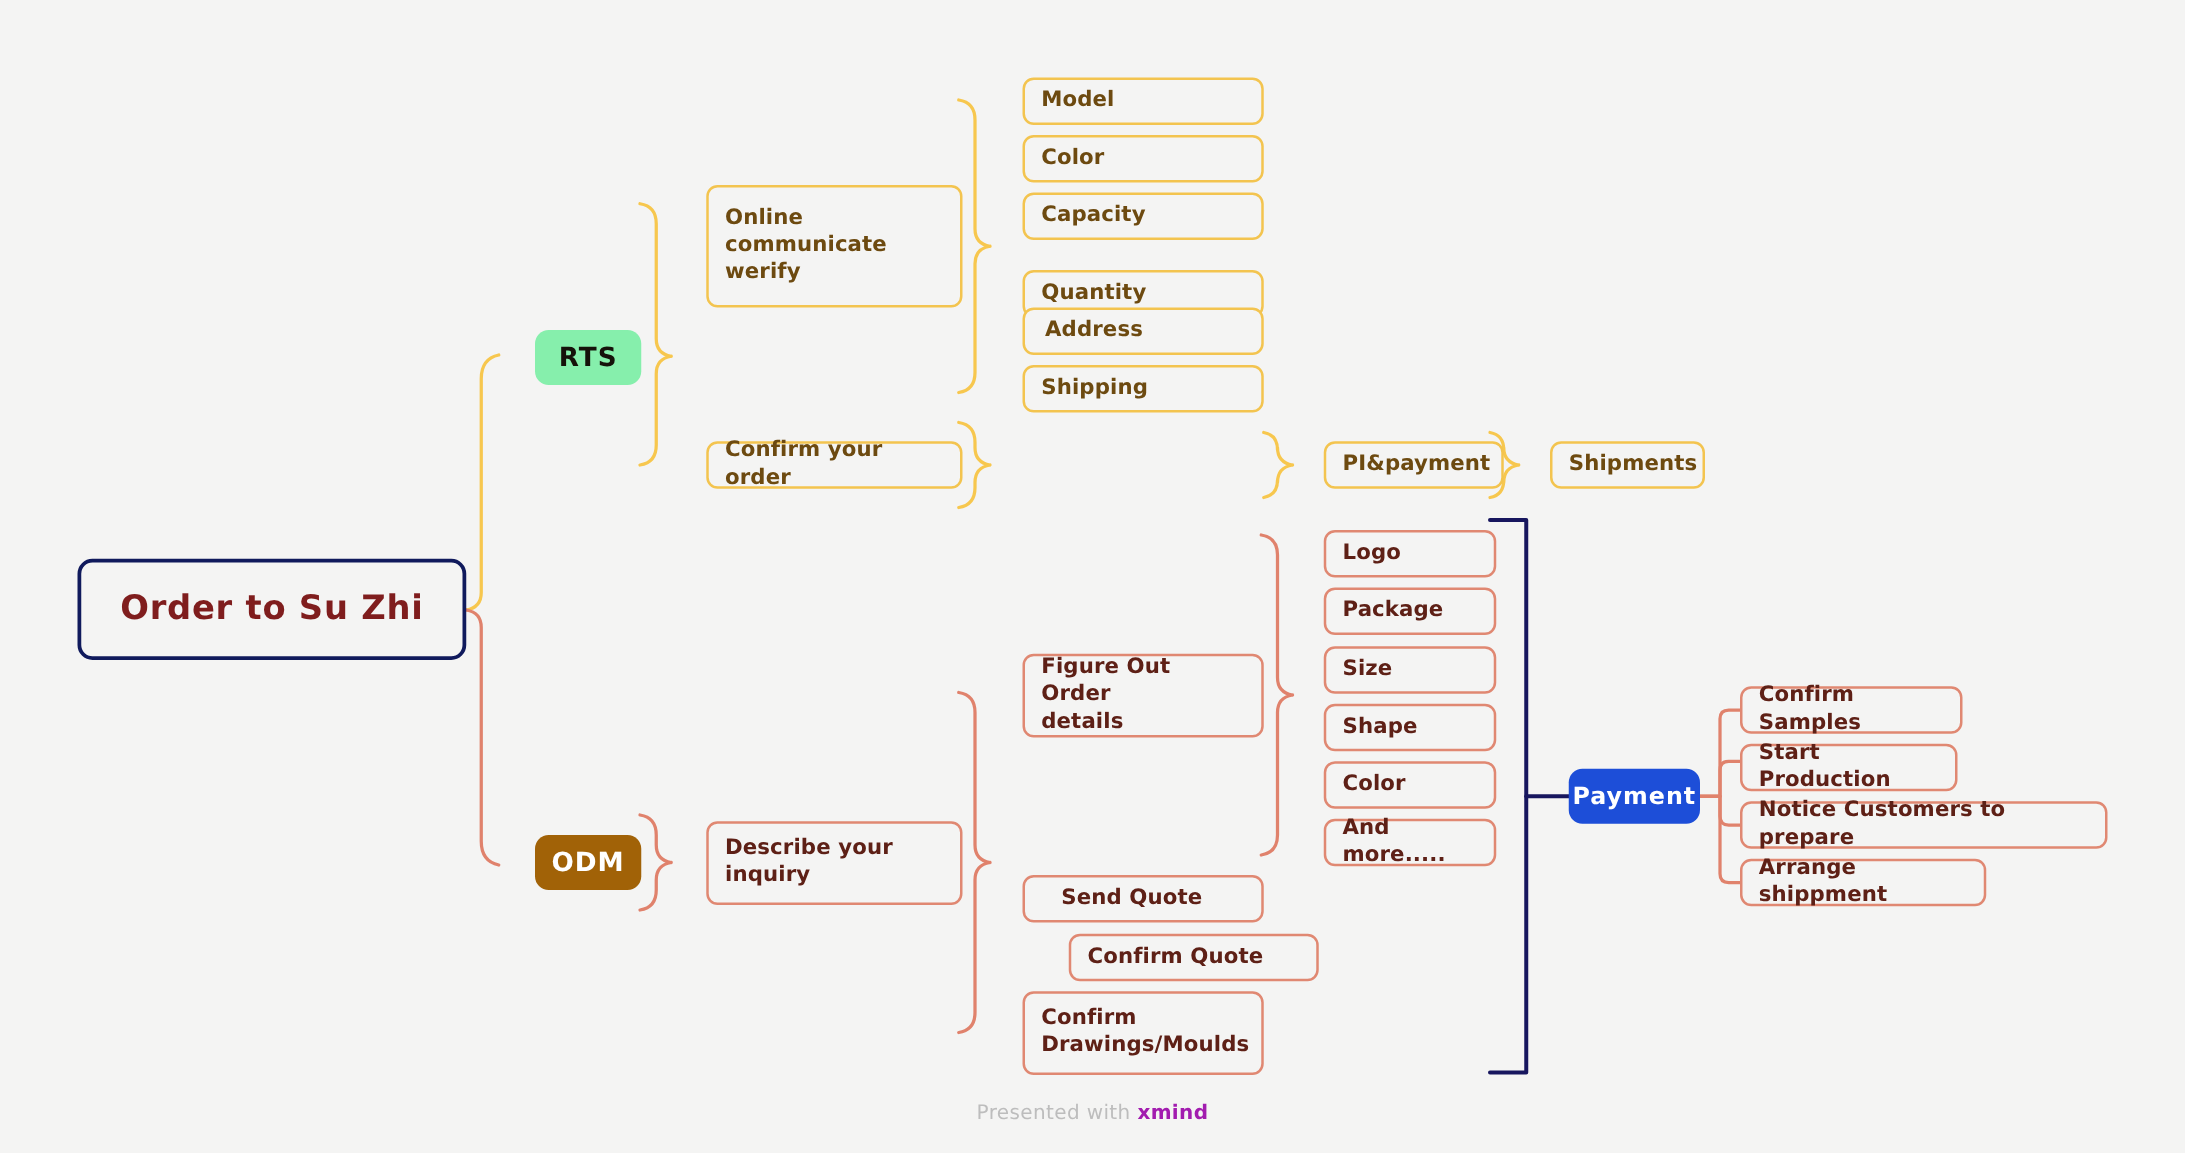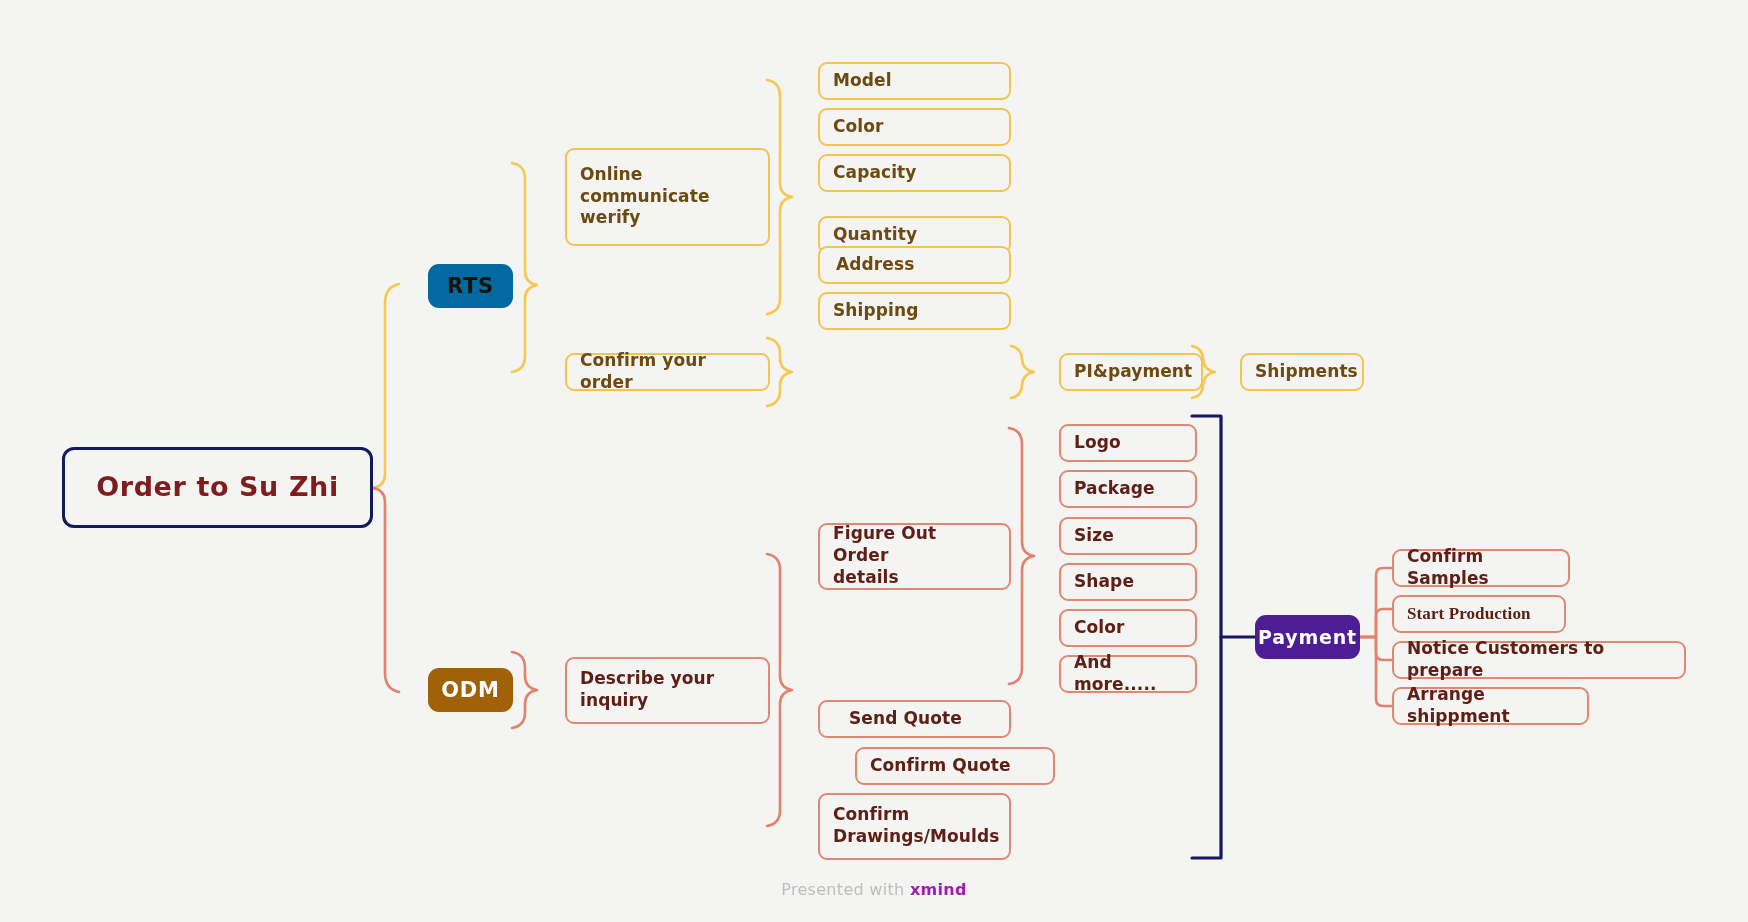--- a/index.html
+++ b/index.html
@@ -52,23 +52,23 @@
   }
 
   
   .chip {
     border-radius: 11px;
     justify-content: center;
     font-size: 21px;
     letter-spacing: 0.8px;
     border: none;
   }
-  .chip-rts   { background: #0369a1; color: #15120a; }
+  .chip-rts   { background: #86efac; color: #15120a; }
   .chip-odm   { background: #a16207; color: #ffffff; }
-  .chip-pay   { background: #4c1d95; color: #ffffff; font-size: 19px; }
+  .chip-pay   { background: #1d4ed8; color: #ffffff; font-size: 19px; }
 
   
   .box {
     background: #f4f4f3;
     border-width: 2px;
     border-style: solid;
     font-size: 17px;
     padding: 7px 12px 8px 13px;
   }
   .box-y { border-color: #f3c44f; color: #6d4a10; }
@@ -225,21 +225,21 @@
 Drawings/Moulds</span>
   </div>
 
   <div class="node chip chip-pay" style="left:1255px; top:615px; width:105px; height:44px;">
     <span>Payment</span>
   </div>
 
   <div class="node box box-r" style="left:1392px; top:549px; width:178px; height:38px;">
     <span>Confirm Samples</span>
   </div>
-  <div class="node box box-r" style="left:1392px; top:595px; width:174px; height:38px;font-family:Liberation Serif, serif;">
+  <div class="node box box-r" style="left:1392px; top:595px; width:174px; height:38px;">
     <span>Start Production</span>
   </div>
   <div class="node box box-r" style="left:1392px; top:641px; width:294px; height:38px;">
     <span>Notice Customers to prepare</span>
   </div>
   <div class="node box box-r" style="left:1392px; top:687px; width:197px; height:38px;">
     <span>Arrange shippment</span>
   </div>
 
   <div class="footer" style="top:880px;">

